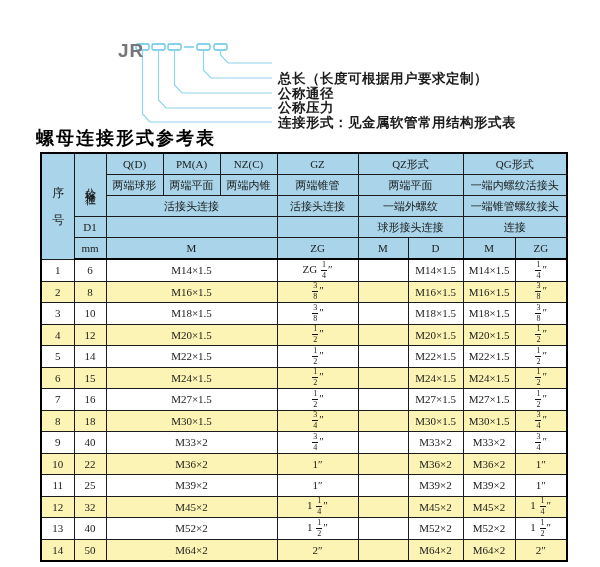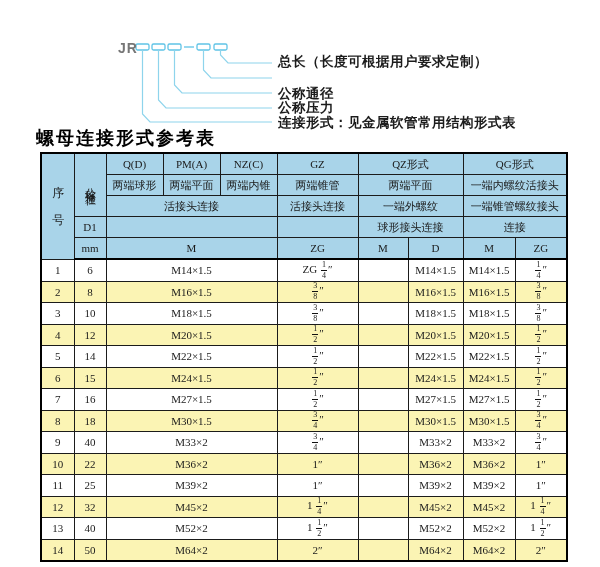--- a/index.html
+++ b/index.html
@@ -6,21 +6,21 @@
   .page{position:relative;width:600px;height:567px;background:#fff;overflow:hidden;
         font-family:"Liberation Serif",serif;color:#1a1a1a;}
 
   
   .diagram{position:absolute;left:0;top:0;width:600px;height:150px;}
   .diagram svg{position:absolute;left:0;top:0;}
   .code-heading{position:absolute;left:115px;top:25px;font-family:"Liberation Sans",sans-serif;
                 font-weight:bold;font-size:13px;white-space:nowrap;}
   .code-heading .star{color:#29abe2;margin-right:1px;font-size:12px;}
   .code-prefix{position:absolute;left:118px;top:40px;font-family:"Liberation Sans",sans-serif;
-               font-weight:bold;font-size:14px;color:#767676;letter-spacing:1px;}
+               font-weight:bold;font-size:19px;color:#767676;letter-spacing:1px;}
   .code-label{position:absolute;left:278px;height:15px;line-height:15px;white-space:nowrap;
               font-family:"Liberation Sans",sans-serif;font-weight:bold;font-size:13.5px;
               letter-spacing:0.5px;color:#1c1c1c;}
 
   
   .table-title{position:absolute;left:36px;top:126px;font-weight:bold;font-size:18px;
                letter-spacing:2px;color:#000;font-family:"Liberation Serif",serif;}
 
   
   table.ref{position:absolute;left:40px;top:152px;width:526px;border-collapse:collapse;
@@ -62,21 +62,21 @@
         <polyline points="220.5,50 220.5,55 228,63 272,63"></polyline>
         <polyline points="203.5,50 203.5,70 211,78 272,78"></polyline>
         <polyline points="174.5,50 174.5,85 182,93 272,93"></polyline>
         <polyline points="158.5,50 158.5,100 166,108 272,108"></polyline>
         <polyline points="142.5,50 142.5,114 150,122 272,122"></polyline>
       </g>
     </svg>
 
     <div class="code-prefix">JR</div>
 
-    <div class="code-label" style="top:54px;text-align:right;">总长（长度可根据用户要求定制）</div>
+    <div class="code-label" style="top:71px;text-align:right;">总长（长度可根据用户要求定制）</div>
     <div class="code-label" style="top:86px;">公称通径</div>
     <div class="code-label" style="top:100px;">公称压力</div>
     <div class="code-label" style="top:115px;">连接形式：见金属软管常用结构形式表</div>
   </div>
 
   <div class="table-title">螺母连接形式参考表</div>
 
   <table class="ref">
     <colgroup>
       <col style="width:33px">

